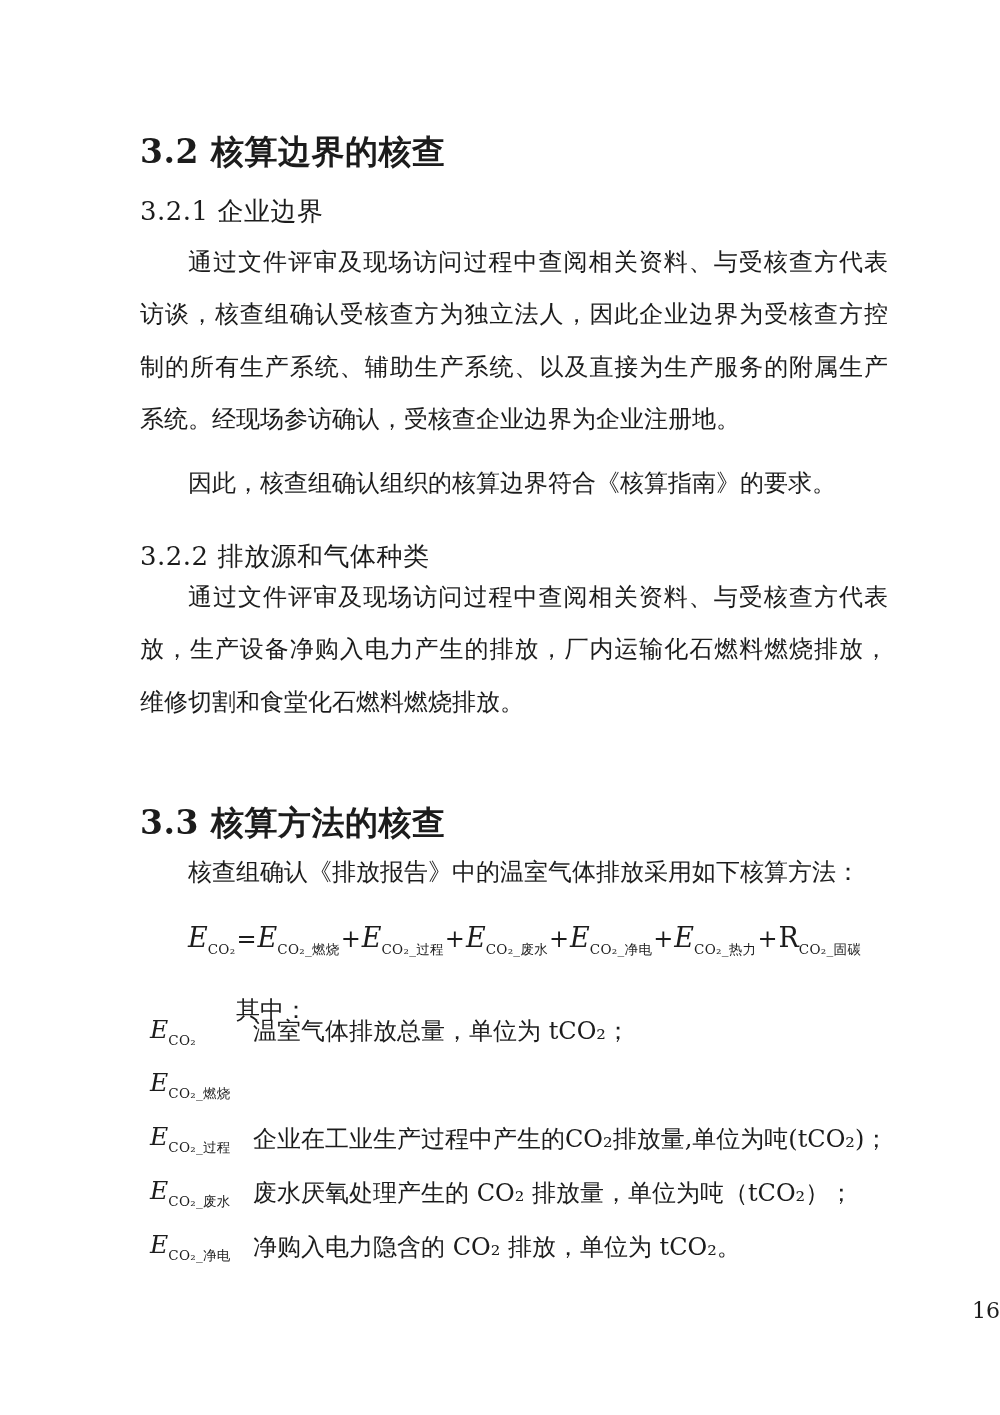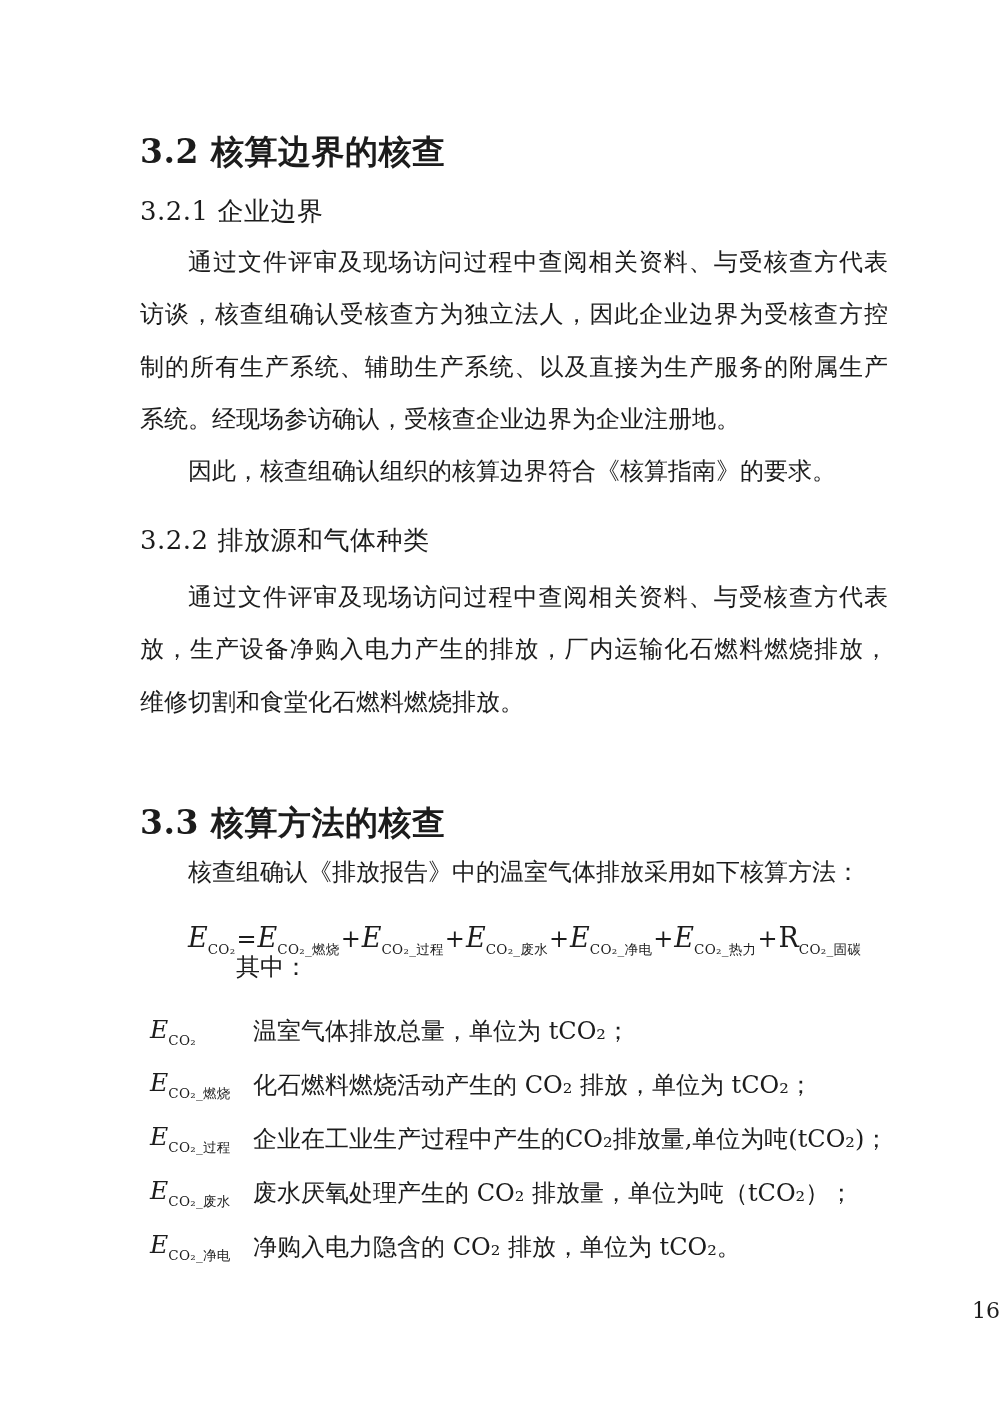--- a/index.html
+++ b/index.html
@@ -91,52 +91,51 @@
 
 <div class="abs h-minor" style="top:197px">3.2.1 企业边界</div>
 
 <div class="abs par" style="top:236px">
   <div class="pline indent">通过文件评审及现场访问过程中查阅相关资料、与受核查方代表</div>
   <div class="pline">访谈，核查组确认受核查方为独立法人，因此企业边界为受核查方控</div>
   <div class="pline">制的所有生产系统、辅助生产系统、以及直接为生产服务的附属生产</div>
   <div class="pline last">系统。经现场参访确认，受核查企业边界为企业注册地。</div>
 </div>
 
-<div class="abs par" style="top:445px">
+<div class="abs par" style="top:457px">
   <div class="pline last indent">因此，核查组确认组织的核算边界符合《核算指南》的要求。</div>
 </div>
 
-<div class="abs h-minor" style="top:526px">3.2.2 排放源和气体种类</div>
+<div class="abs h-minor" style="top:542px">3.2.2 排放源和气体种类</div>
 
 <div class="abs par" style="top:571px">
   <div class="pline indent">通过文件评审及现场访问过程中查阅相关资料、与受核查方代表</div>
   <div class="pline">放，生产设备净购入电力产生的排放，厂内运输化石燃料燃烧排放，</div>
   <div class="pline last">维修切割和食堂化石燃料燃烧排放。</div>
 </div>
 
 <div class="abs h-major" style="top:804px">3.3 核算方法的核查</div>
 
 <div class="abs par" style="top:846px">
   <div class="pline last indent">核查组确认《排放报告》中的温室气体排放采用如下核算方法：</div>
 </div>
 
 <div class="abs formula" style="top:918px"><span class="term"><span class="sym it">E</span><span class="fsub">CO₂</span></span><span class="op">=</span><span class="term"><span class="sym it">E</span><span class="fsub">CO₂_燃烧</span></span><span class="op">+</span><span class="term"><span class="sym it">E</span><span class="fsub">CO₂_过程</span></span><span class="op">+</span><span class="term"><span class="sym it">E</span><span class="fsub">CO₂_废水</span></span><span class="op">+</span><span class="term"><span class="sym it">E</span><span class="fsub">CO₂_净电</span></span><span class="op">+</span><span class="term"><span class="sym it">E</span><span class="fsub">CO₂_热力</span></span><span class="op">+</span><span class="term"><span class="sym">R</span><span class="fsub">CO₂_固碳</span></span></div>
 
-<div class="abs par" style="top:941px">
+<div class="abs par" style="top:984px">
   <div class="pline last where">其中：</div>
 </div>
 
 <div class="abs def-list" style="top:1004px">
     <div class="def-row">
       <span class="def-term"><span class="sym it">E</span><span class="fsub">CO₂</span></span>
       <span class="def-desc">温室气体排放总量，单位为 tCO₂；</span>
     </div>
     <div class="def-row">
       <span class="def-term"><span class="sym it">E</span><span class="fsub">CO₂_燃烧</span></span>
-      <span class="def-desc">化石燃料燃烧活动产生的 CO₂ 排放，单位为 tCO₂；</span>
     </div>
     <div class="def-row">
       <span class="def-term"><span class="sym it">E</span><span class="fsub">CO₂_过程</span></span>
       <span class="def-desc">企业在工业生产过程中产生的CO₂排放量,单位为吨(tCO₂)；</span>
     </div>
     <div class="def-row">
       <span class="def-term"><span class="sym it">E</span><span class="fsub">CO₂_废水</span></span>
       <span class="def-desc">废水厌氧处理产生的 CO₂ 排放量，单位为吨（tCO₂）；</span>
     </div>
     <div class="def-row">

